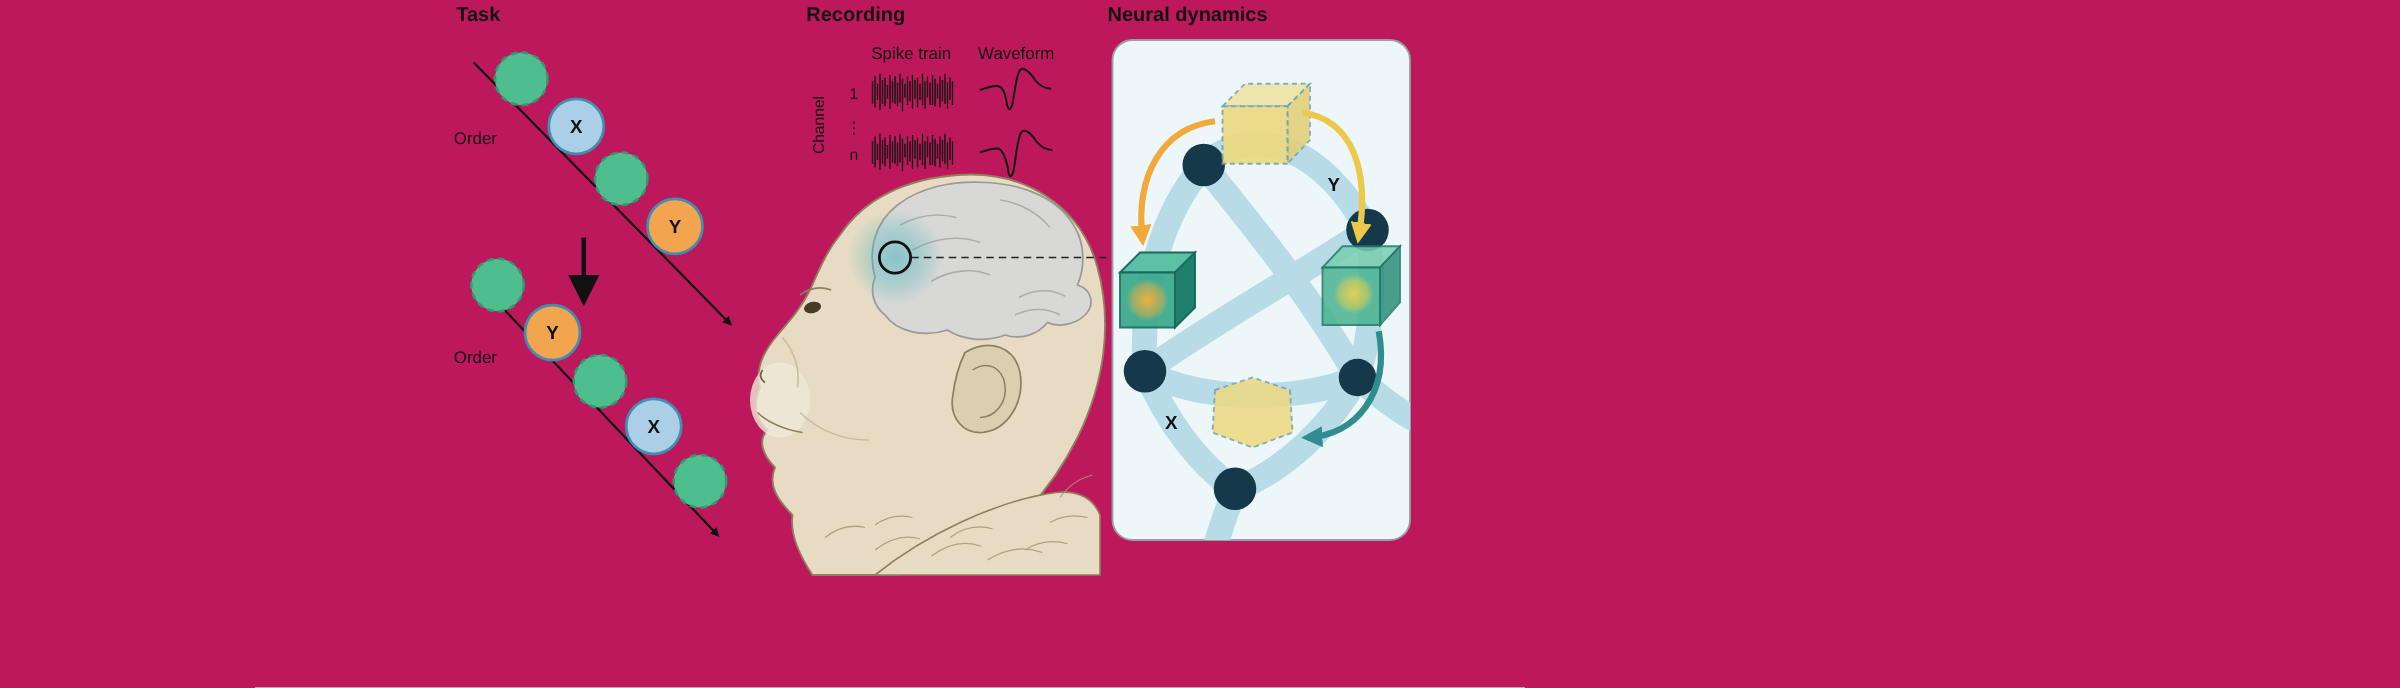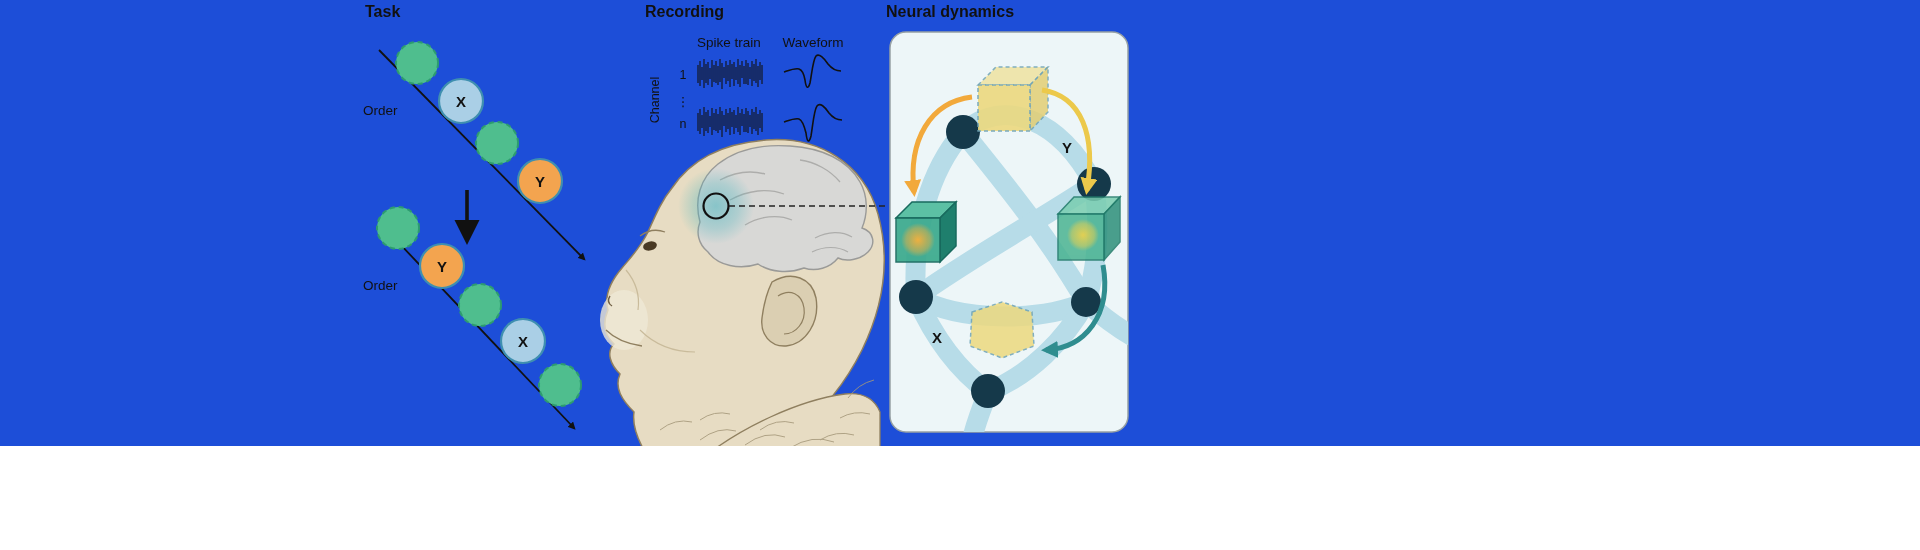--- a/index.html
+++ b/index.html
@@ -1,16 +1,16 @@
 <!DOCTYPE html>
 <html><head>
 <meta charset="utf-8">
 <style>
   html,body{margin:0;padding:0;background:#ffffff;}
-  .stage{position:relative;width:1920px;height:446px;background:#1d4ed8;overflow:hidden;
+  .stage{position:relative;width:1920px;height:550px;background:#be185d;overflow:hidden;
          font-family:"Liberation Sans",sans-serif;}
   svg{position:absolute;left:0;top:0;}
   svg text{font-family:"Liberation Sans",sans-serif;fill:#111;}
   .panel-title{font-size:16px;font-weight:bold;}
   .small-label{font-size:13.5px;}
   .axis-label{font-size:12.5px;}
   .circle-letter{font-size:15px;font-weight:bold;}
   .state-letter{font-size:15px;font-weight:bold;}
 </style>
 </head>

